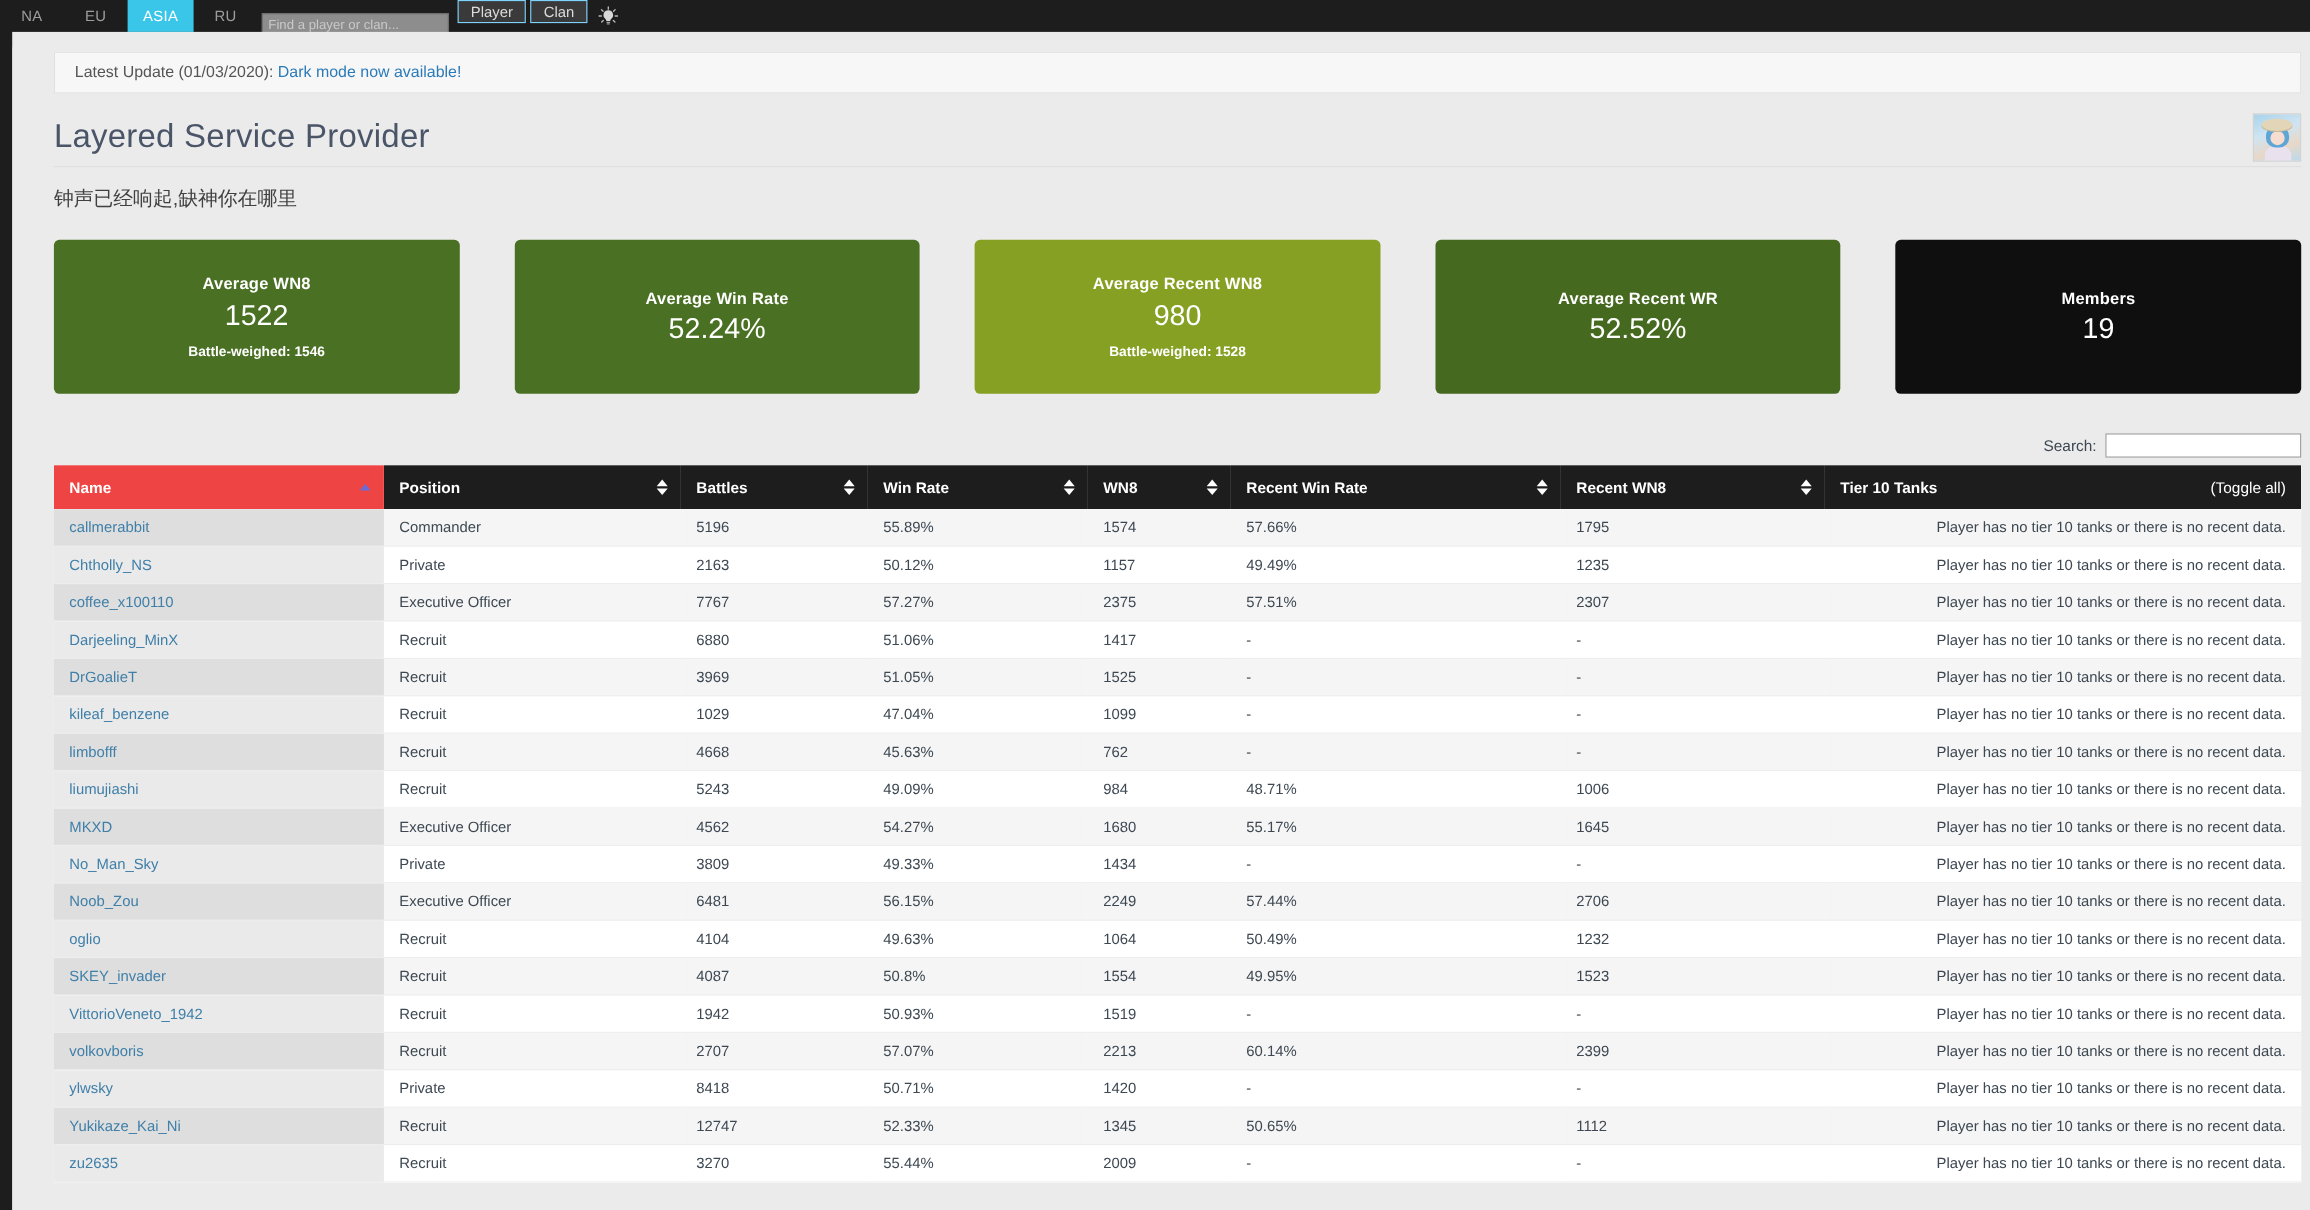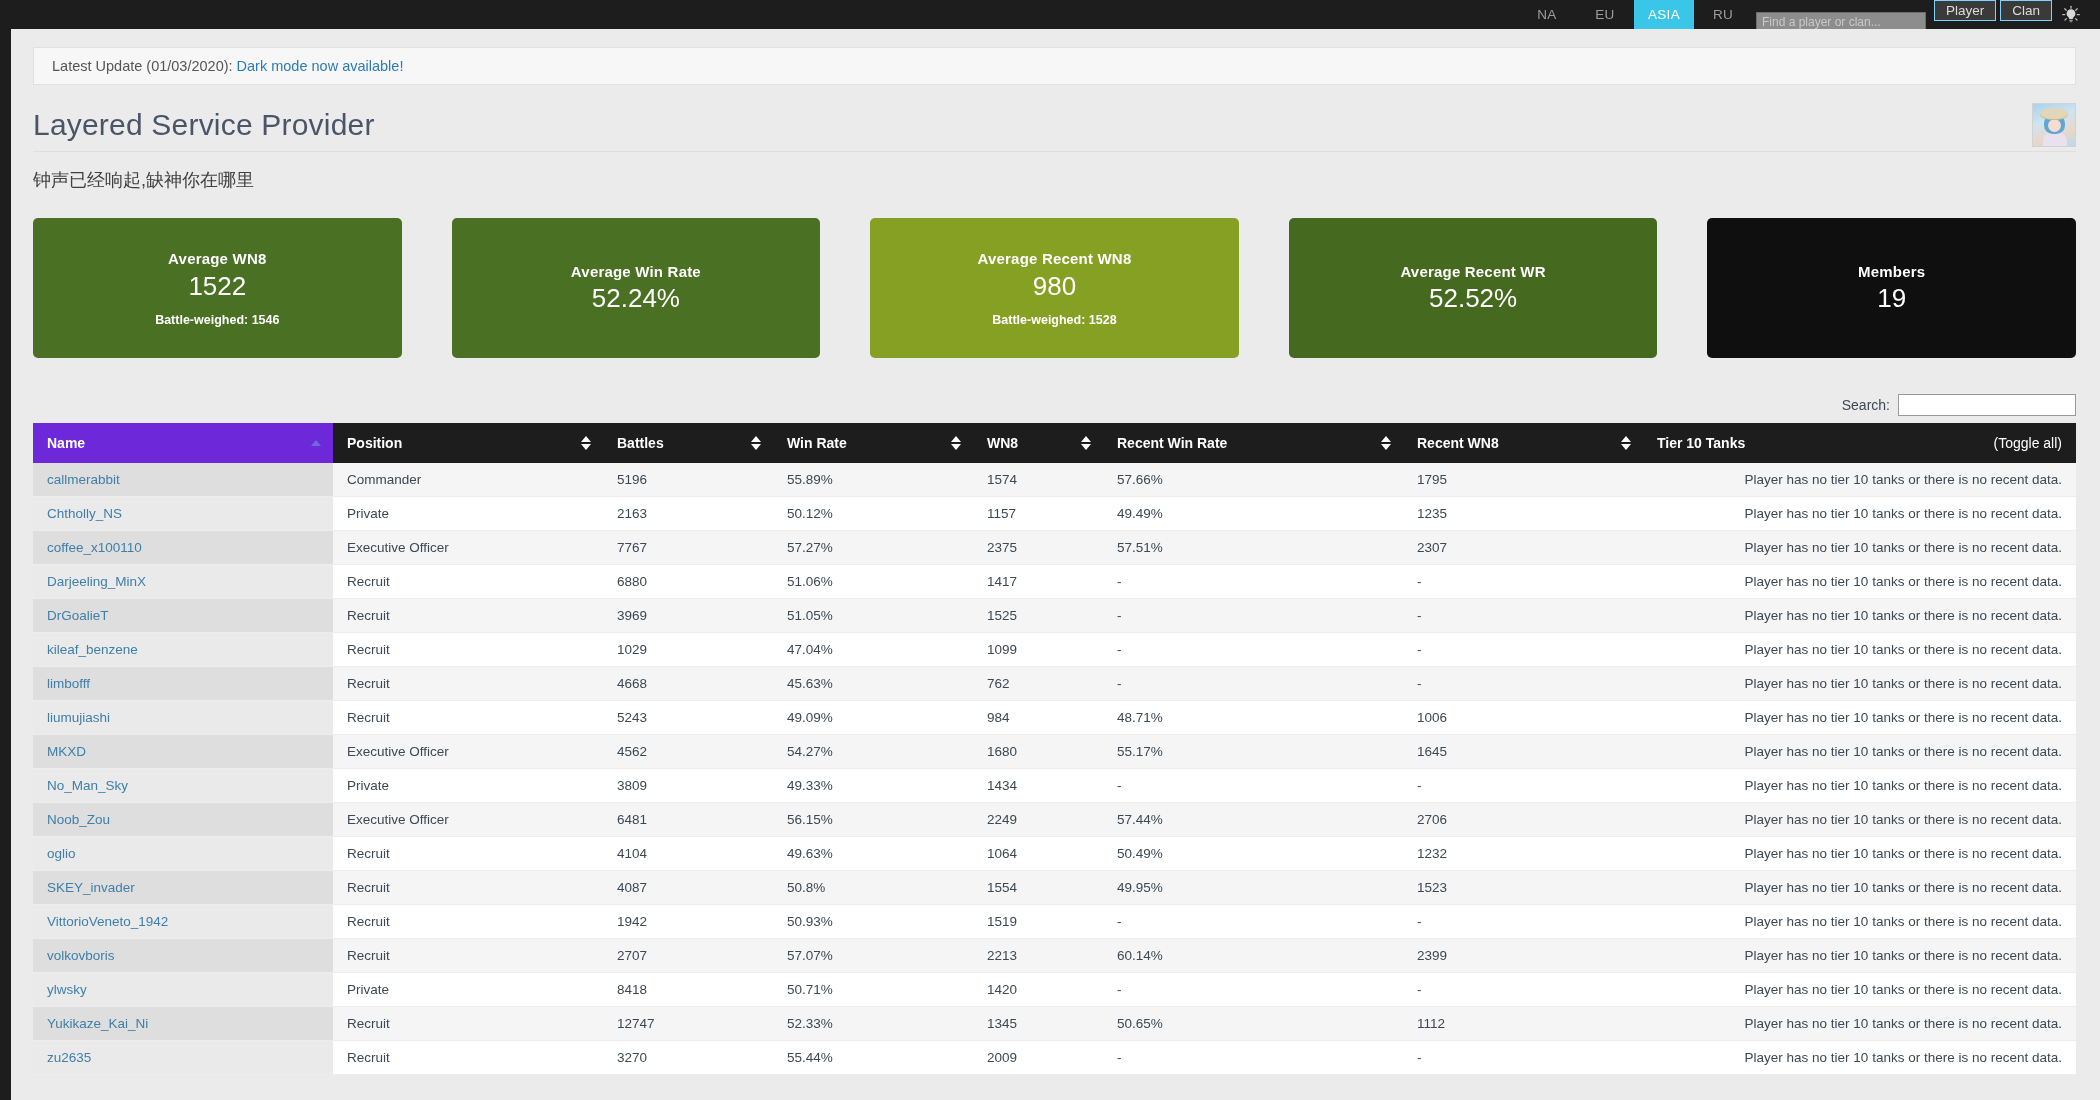--- a/index.html
+++ b/index.html
@@ -18,22 +18,21 @@
     z-index: 5;
   }
 
   
   .topnav {
     position: relative;
     height: 43px;
     background: #1d1d1d;
     display: flex;
     align-items: stretch;
-    justify-content: flex-end;
-    padding-right: 14px;
+    padding-right: 0;
   }
   .nav-region {
     display: flex; align-items: center; justify-content: center;
     min-width: 58px;
     padding: 0 14px;
     color: #9d9d9d;
     font-size: 13.5px;
     letter-spacing: .3px;
     height: 29px;
     cursor: pointer;
@@ -73,21 +72,21 @@
     width: 30px; height: 29px; cursor: pointer;
   }
 
   
   .page {
     position: absolute;
     left: 11px; top: 29px;
     width: 2089px;
     height: 1071px;
     background: #ebebeb;
-    padding: 0 22px;
+    padding: 0 38px;
   }
 
   
   .update-banner {
     margin-top: 18px;
     background: #f7f7f7;
     border: 1px solid #e0e0e0;
     height: 38px;
     display: flex; align-items: center;
     padding-left: 18px;
@@ -227,21 +226,21 @@
     color: #ffffff;
     font-size: 14px;
     font-weight: 700;
     text-align: left;
     padding: 12px 14px;
     white-space: nowrap;
     position: relative;
     cursor: pointer;
     height: 36px;
   }
-  thead th.sorted { background: #6d28d9; }
+  thead th.sorted { background: #ef4444; }
   thead th.toggle-all {
     text-align: right;
     font-weight: 400;
   }
   .sort-arrows {
     position: absolute;
     right: 12px;
     top: 50%;
     transform: translateY(-50%);
     display: flex;

